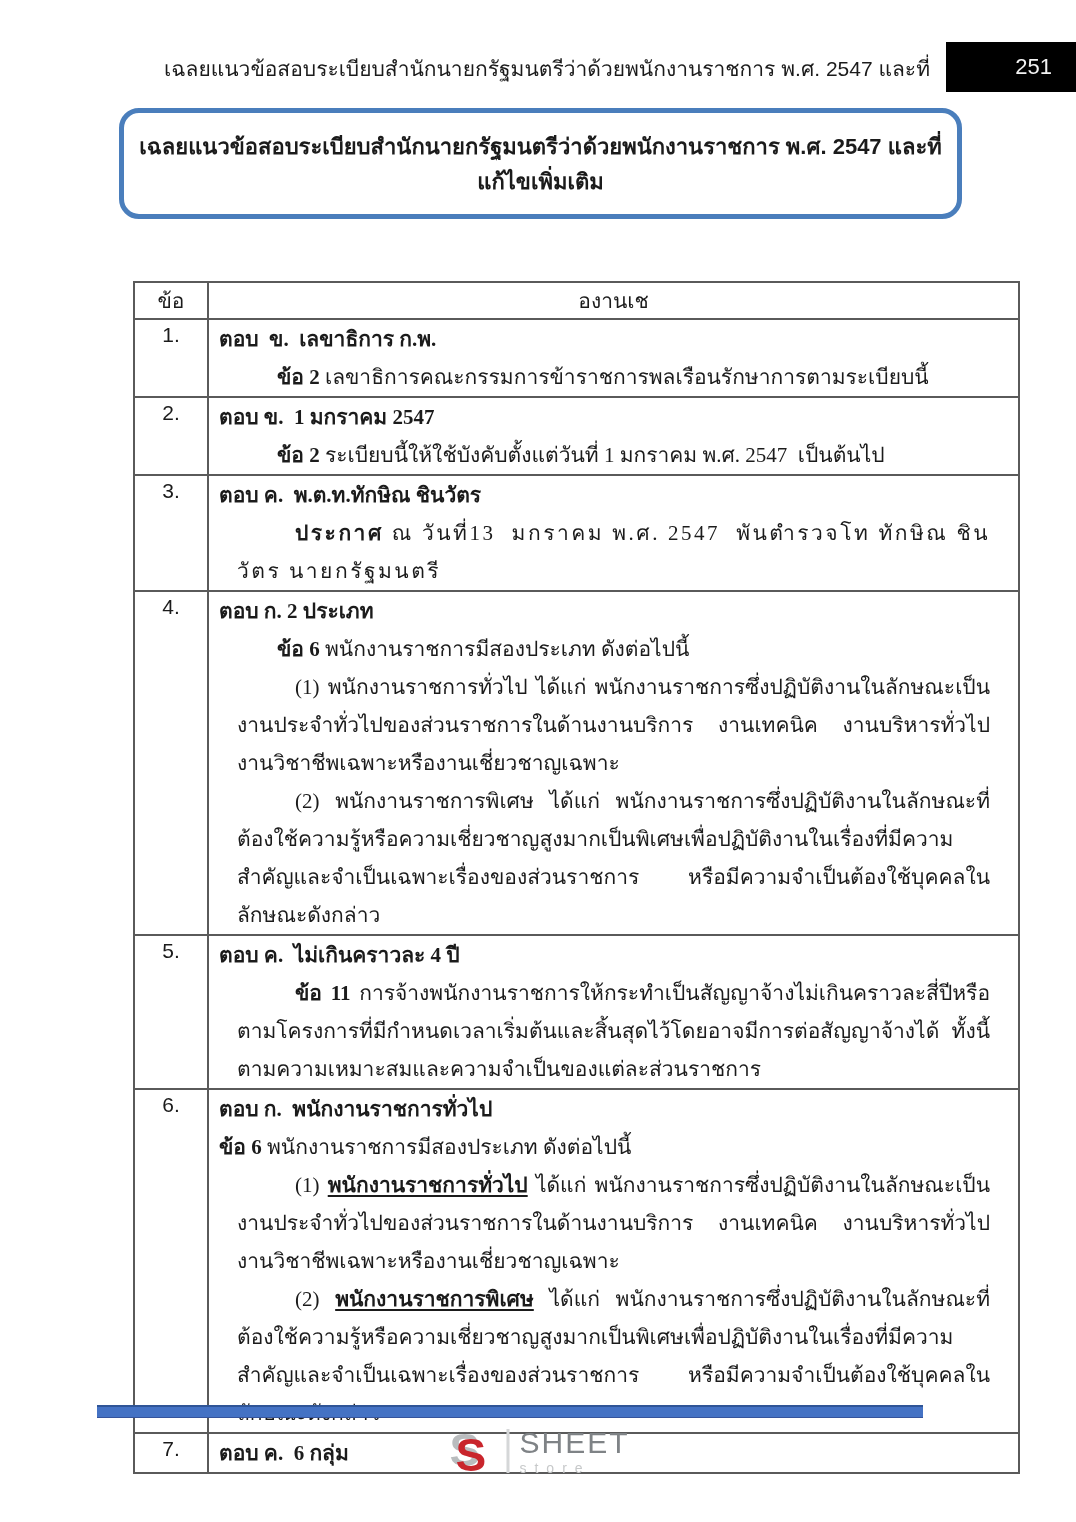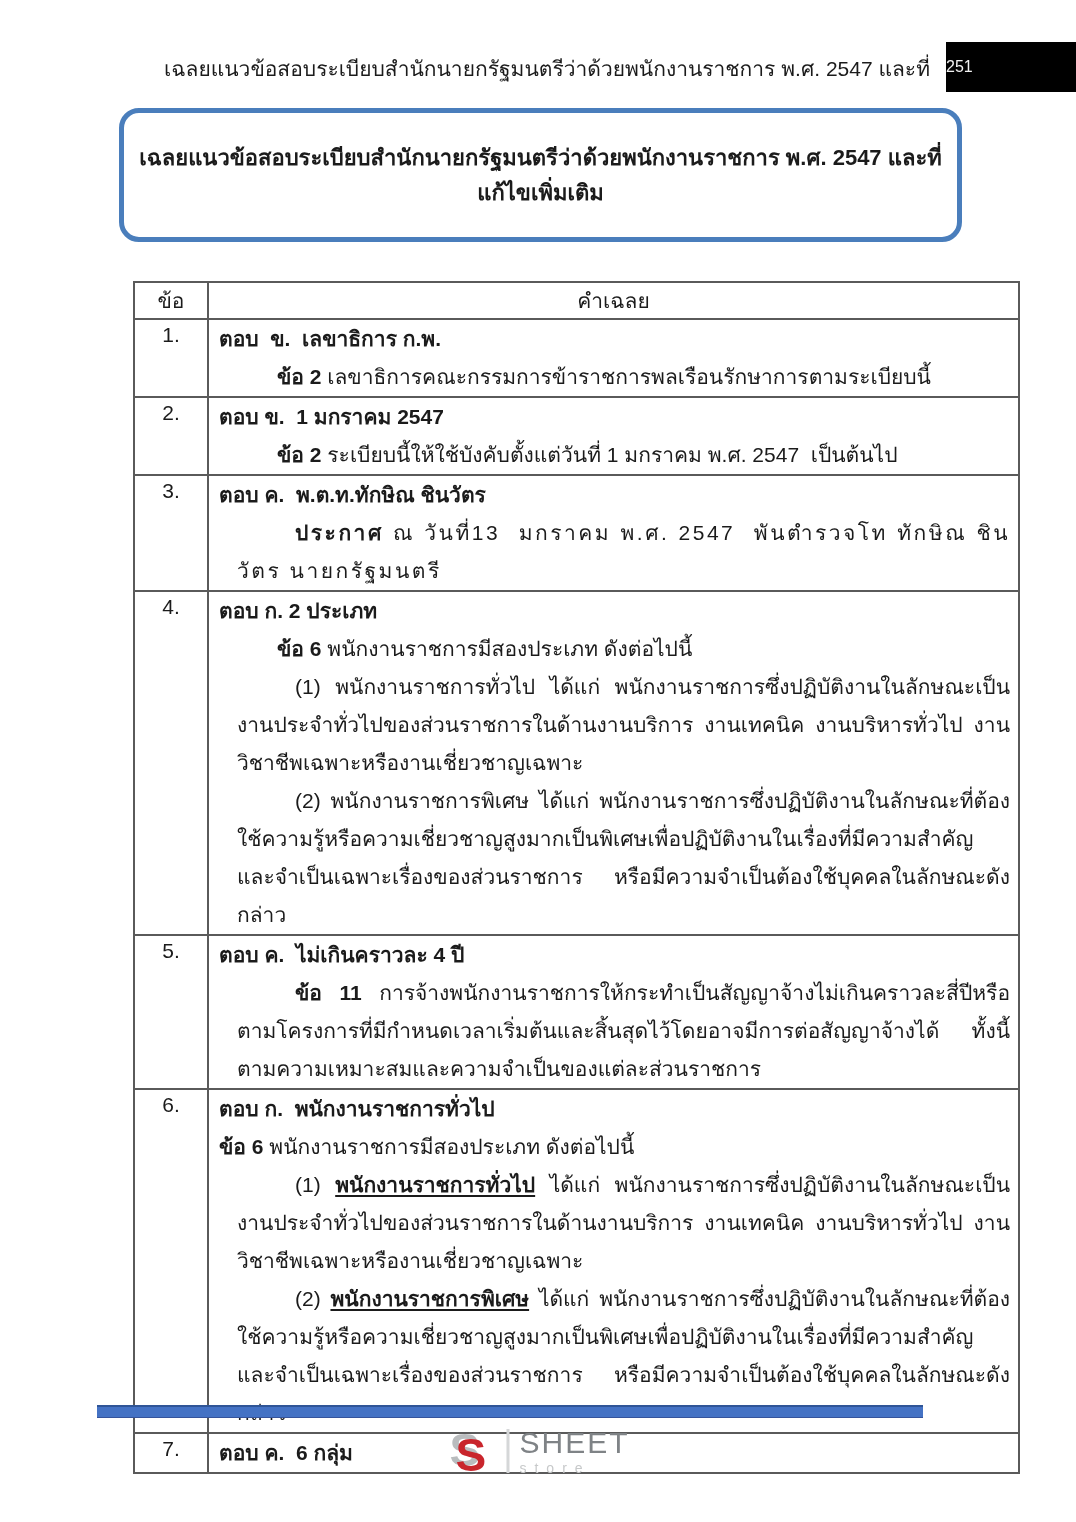--- a/index.html
+++ b/index.html
@@ -17,29 +17,29 @@
     top: 52px; right: 146px;
     font-size: 21px;
     white-space: nowrap;
   }
   .page-badge {
     position: absolute;
     top: 42px; right: 0;
     width: 130px; height: 50px;
     background: #000000;
     color: #f2f2f2;
-    font-size: 16px;
-    display: flex; align-items: center; justify-content: flex-start;
+    font-size: 22px;
+    display: flex; align-items: center; justify-content: flex-end;
     padding-right: 24px; box-sizing: border-box;
   }
   
   .title-box {
     position: absolute;
     left: 119px; top: 108px;
-    width: 843px; height: 134px;
+    width: 843px; height: 111px;
     border: 5px solid #4a7ebc;
     border-radius: 20px;
     box-sizing: border-box;
     display: flex; flex-direction: column;
     align-items: center; justify-content: center;
     gap: 13px;
     font-weight: bold;
     font-size: 22px;
     text-align: center;
   }
@@ -64,21 +64,21 @@
     text-align: center;
     vertical-align: middle;
     padding: 0;
   }
   .col-no { width: 74px; }
   .no-cell {
     text-align: center;
     padding-top: 3px;
     font-size: 21px;
   }
-  .ans-cell { padding: 0 8px 0 10px; }
+  .ans-cell { padding: 0 28px 0 10px; font-family: Liberation Serif, serif; }
   .para {
     line-height: 38px;
     white-space: pre-wrap;
   }
   .indent { text-indent: 58px; }
   .just { text-align: justify; margin-left: 18px; }
   .spread { letter-spacing: 2.5px; }
   .b { font-weight: bold; }
   .bu { font-weight: bold; text-decoration: underline; text-underline-offset: 3px; }
   
@@ -126,21 +126,21 @@
 </div>
 
 <table class="answers-table">
   <colgroup>
       <col class="col-no">
       <col>
     </colgroup>
   <thead>
     <tr>
       <th>ข้อ</th>
-      <th>คำเฉลย</th>
+      <th>องานเช</th>
     </tr>
   </thead>
   <tbody>
     <tr>
       <td class="no-cell">1.</td>
       <td class="ans-cell">
         <div class="para"><span class="b">ตอบ  ข.  เลขาธิการ ก.พ.</span></div>
         <div class="para indent"><span class="b">ข้อ 2</span><span> เลขาธิการคณะกรรมการข้าราชการพลเรือนรักษาการตามระเบียบนี้</span></div>
       </td>
     </tr>

